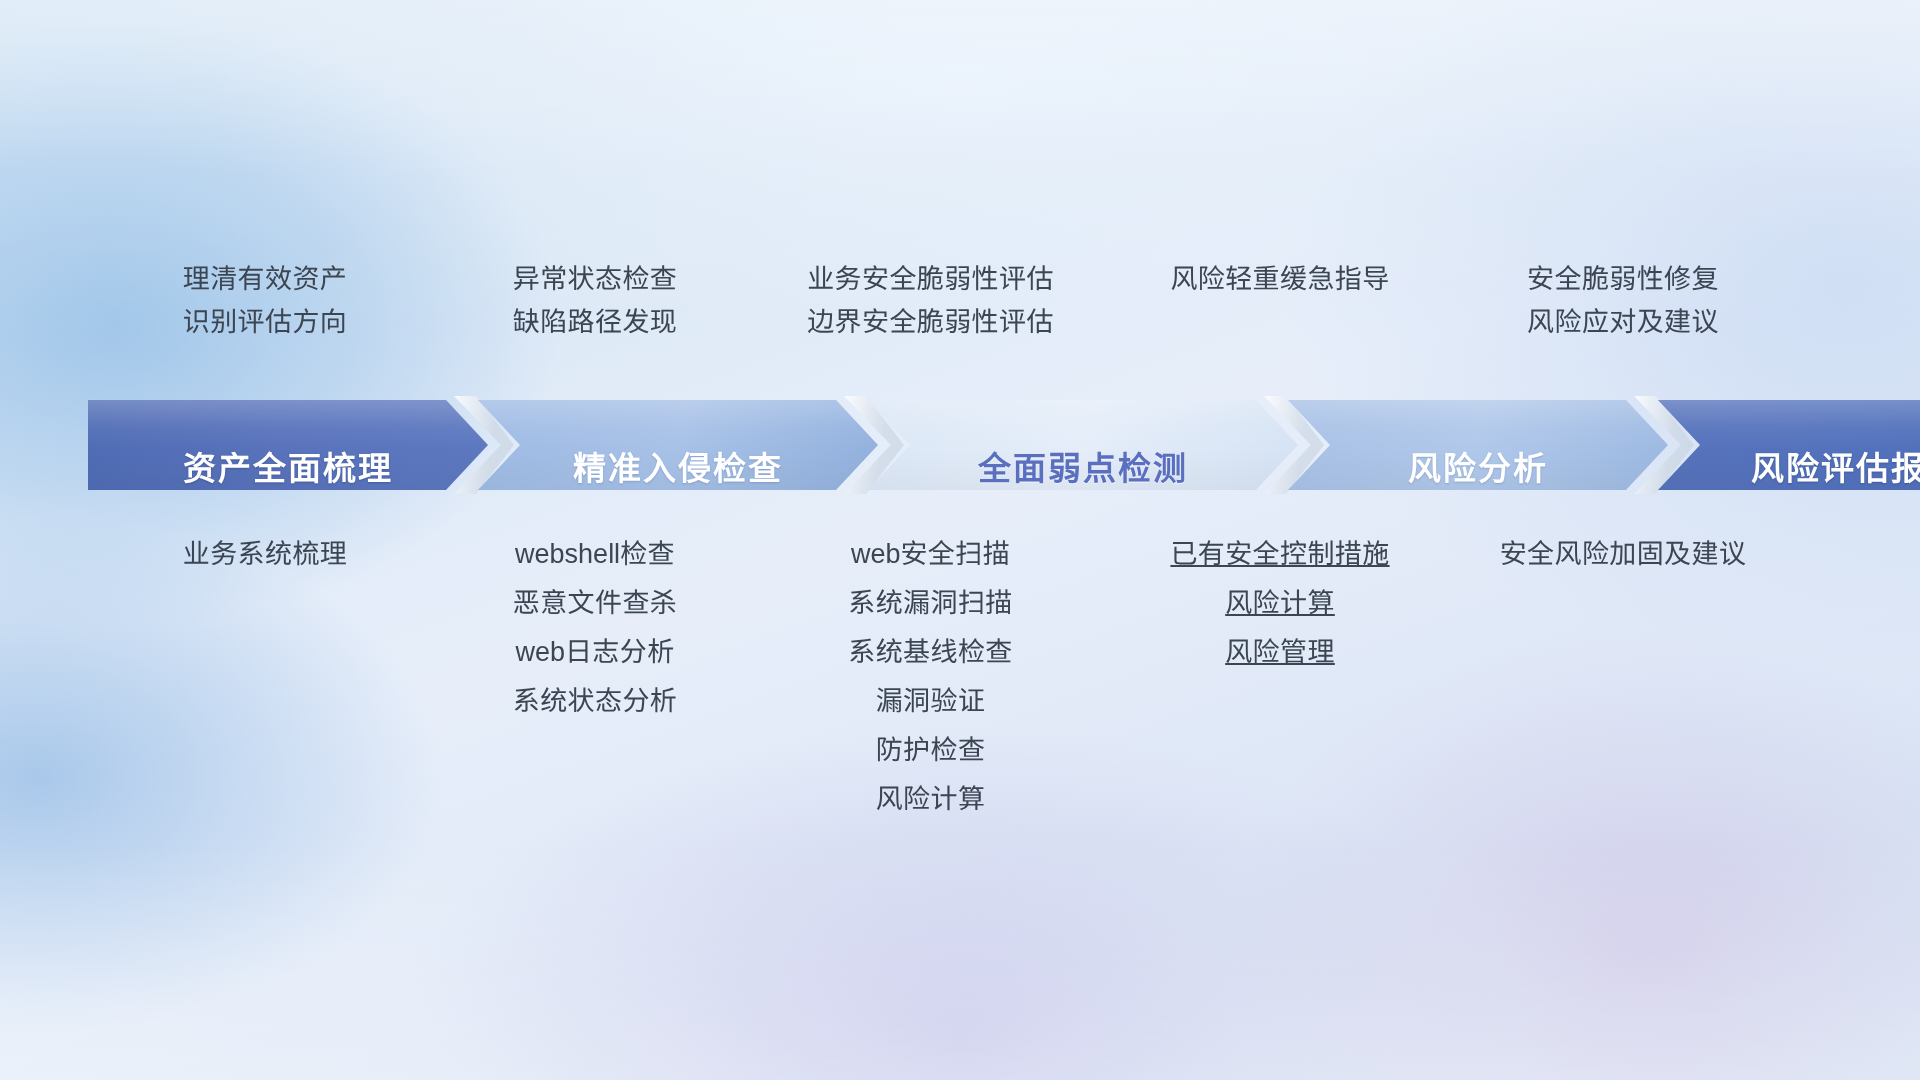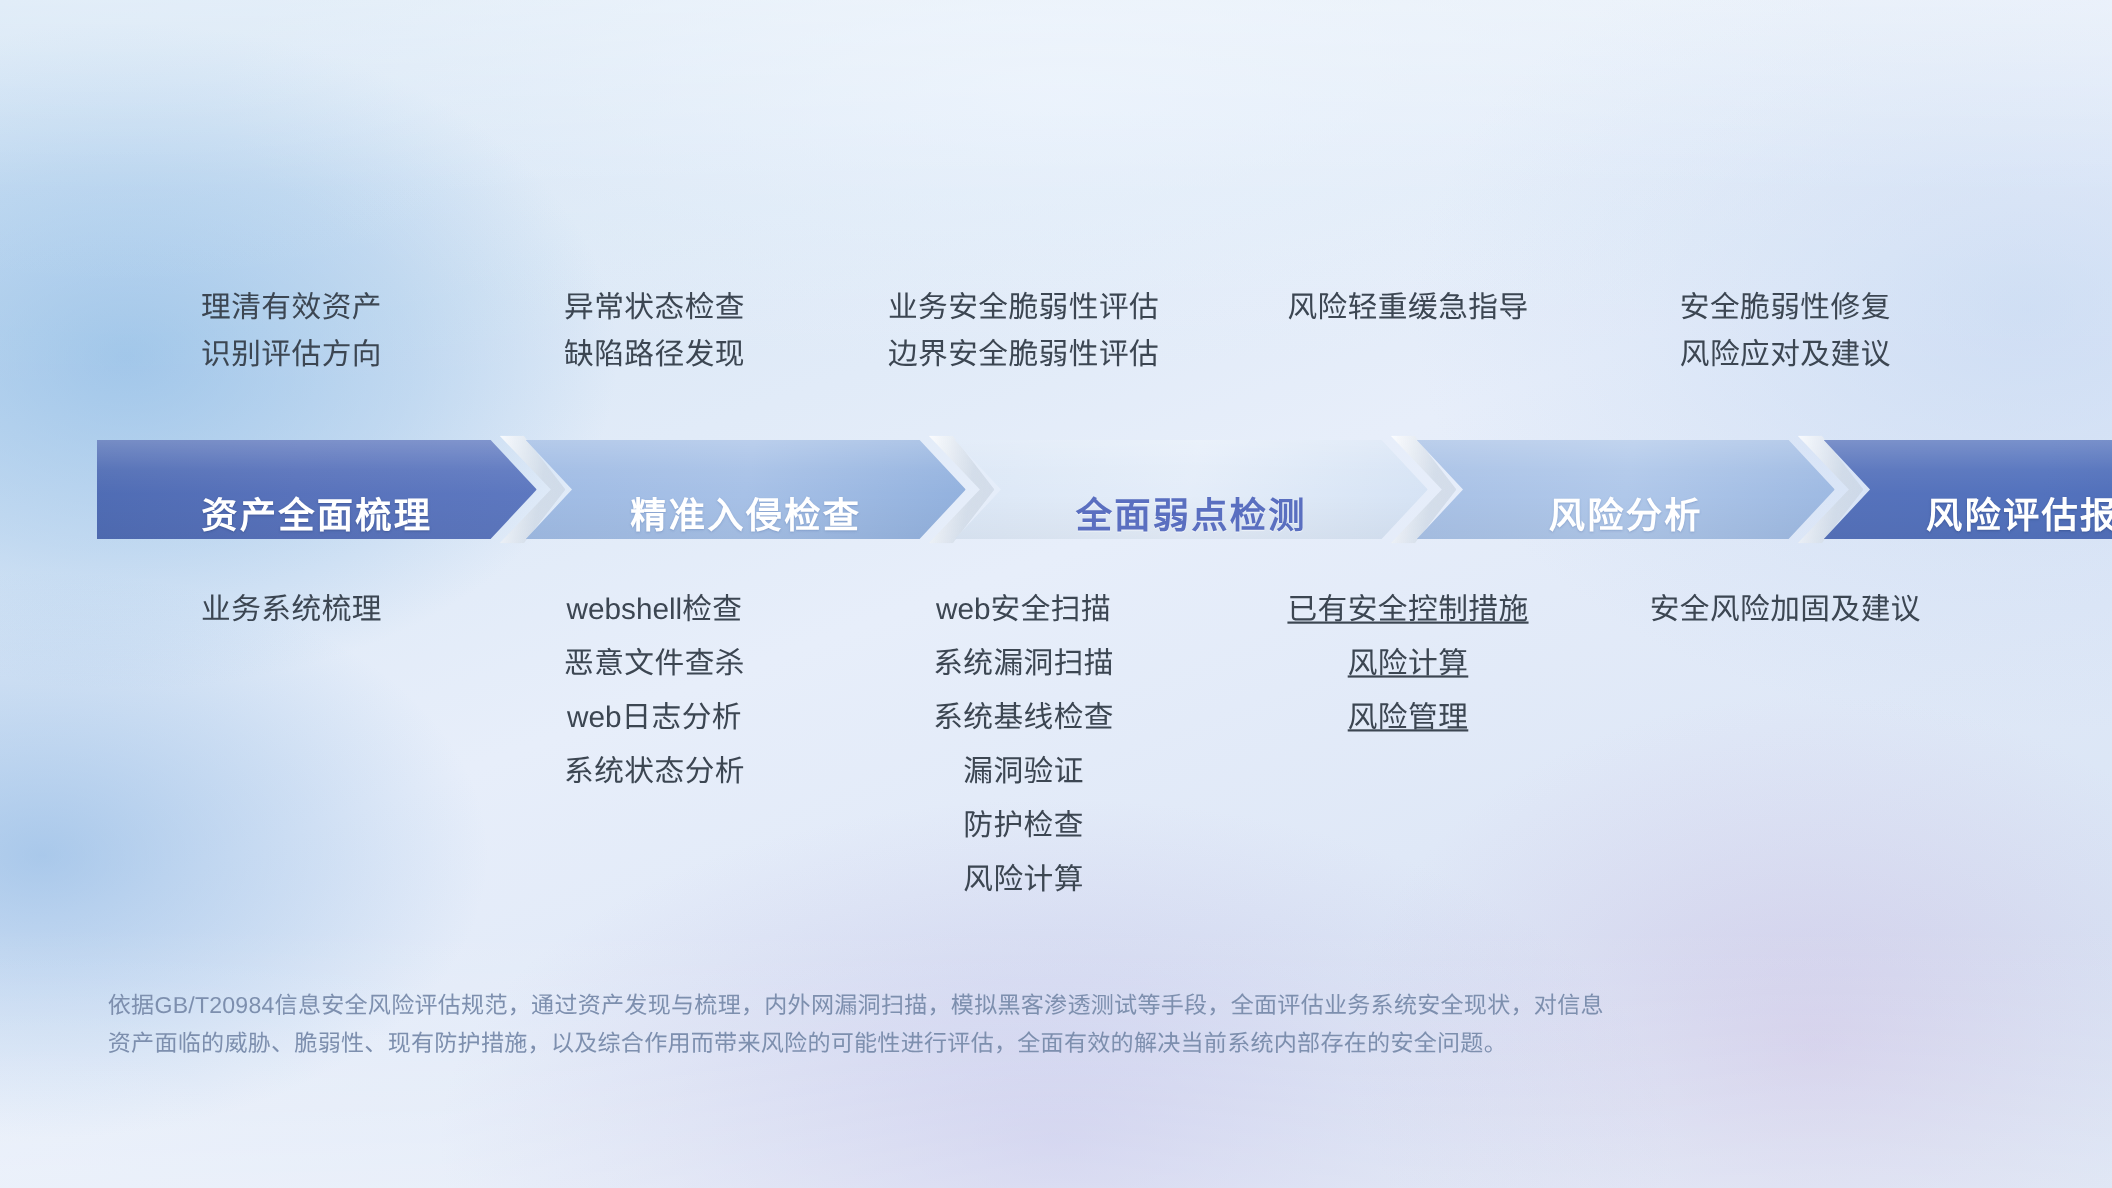--- a/index.html
+++ b/index.html
@@ -317,19 +317,15 @@
         <div class="item"><span>风险计算</span></div>
         <div class="item"><span>风险管理</span></div>
       </div>
 
       <div class="col-bottom cb-5">
         <div class="item"><span>安全风险加固及建议</span></div>
       </div>
 
     </div>
 
-    <div class="footer">
-      <div class="fline">依据GB/T20984信息安全风险评估规范，通过资产发现与梳理，内外网漏洞扫描，模拟黑客渗透测试等手段，全面评估业务系统安全现状，对信息</div>
-      <div class="fline">资产面临的威胁、脆弱性、现有防护措施，以及综合作用而带来风险的可能性进行评估，全面有效的解决当前系统内部存在的安全问题。</div>
-    </div>
 
   </div>
 </div>
 
 </body></html>

